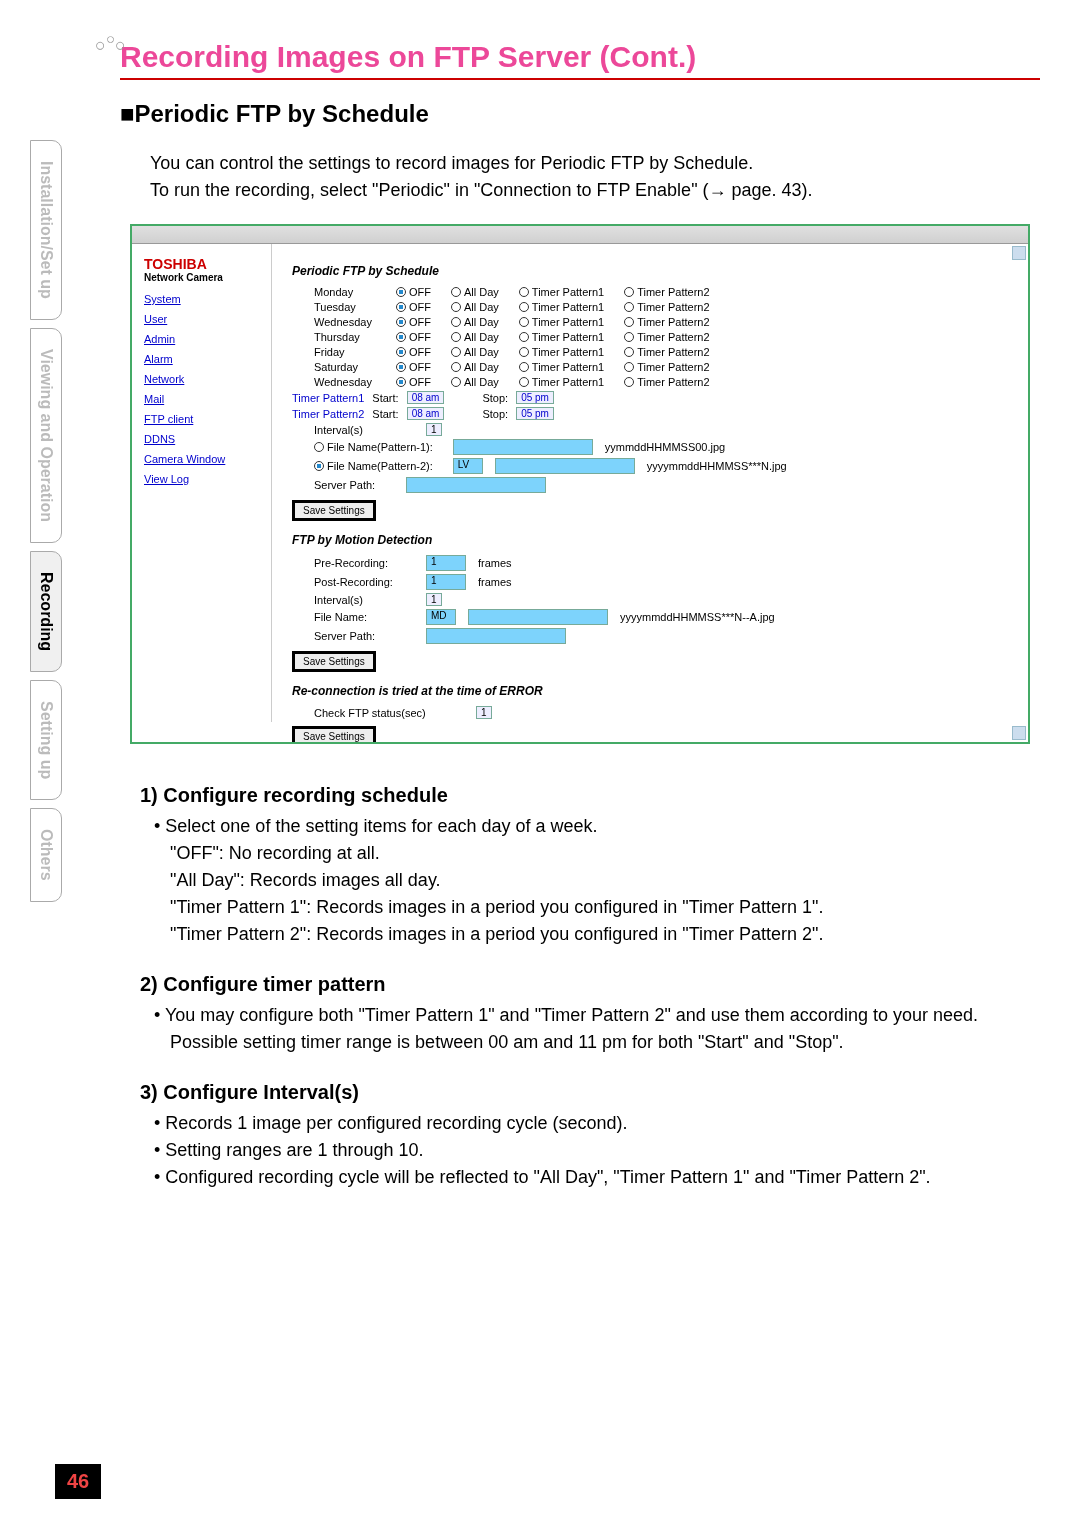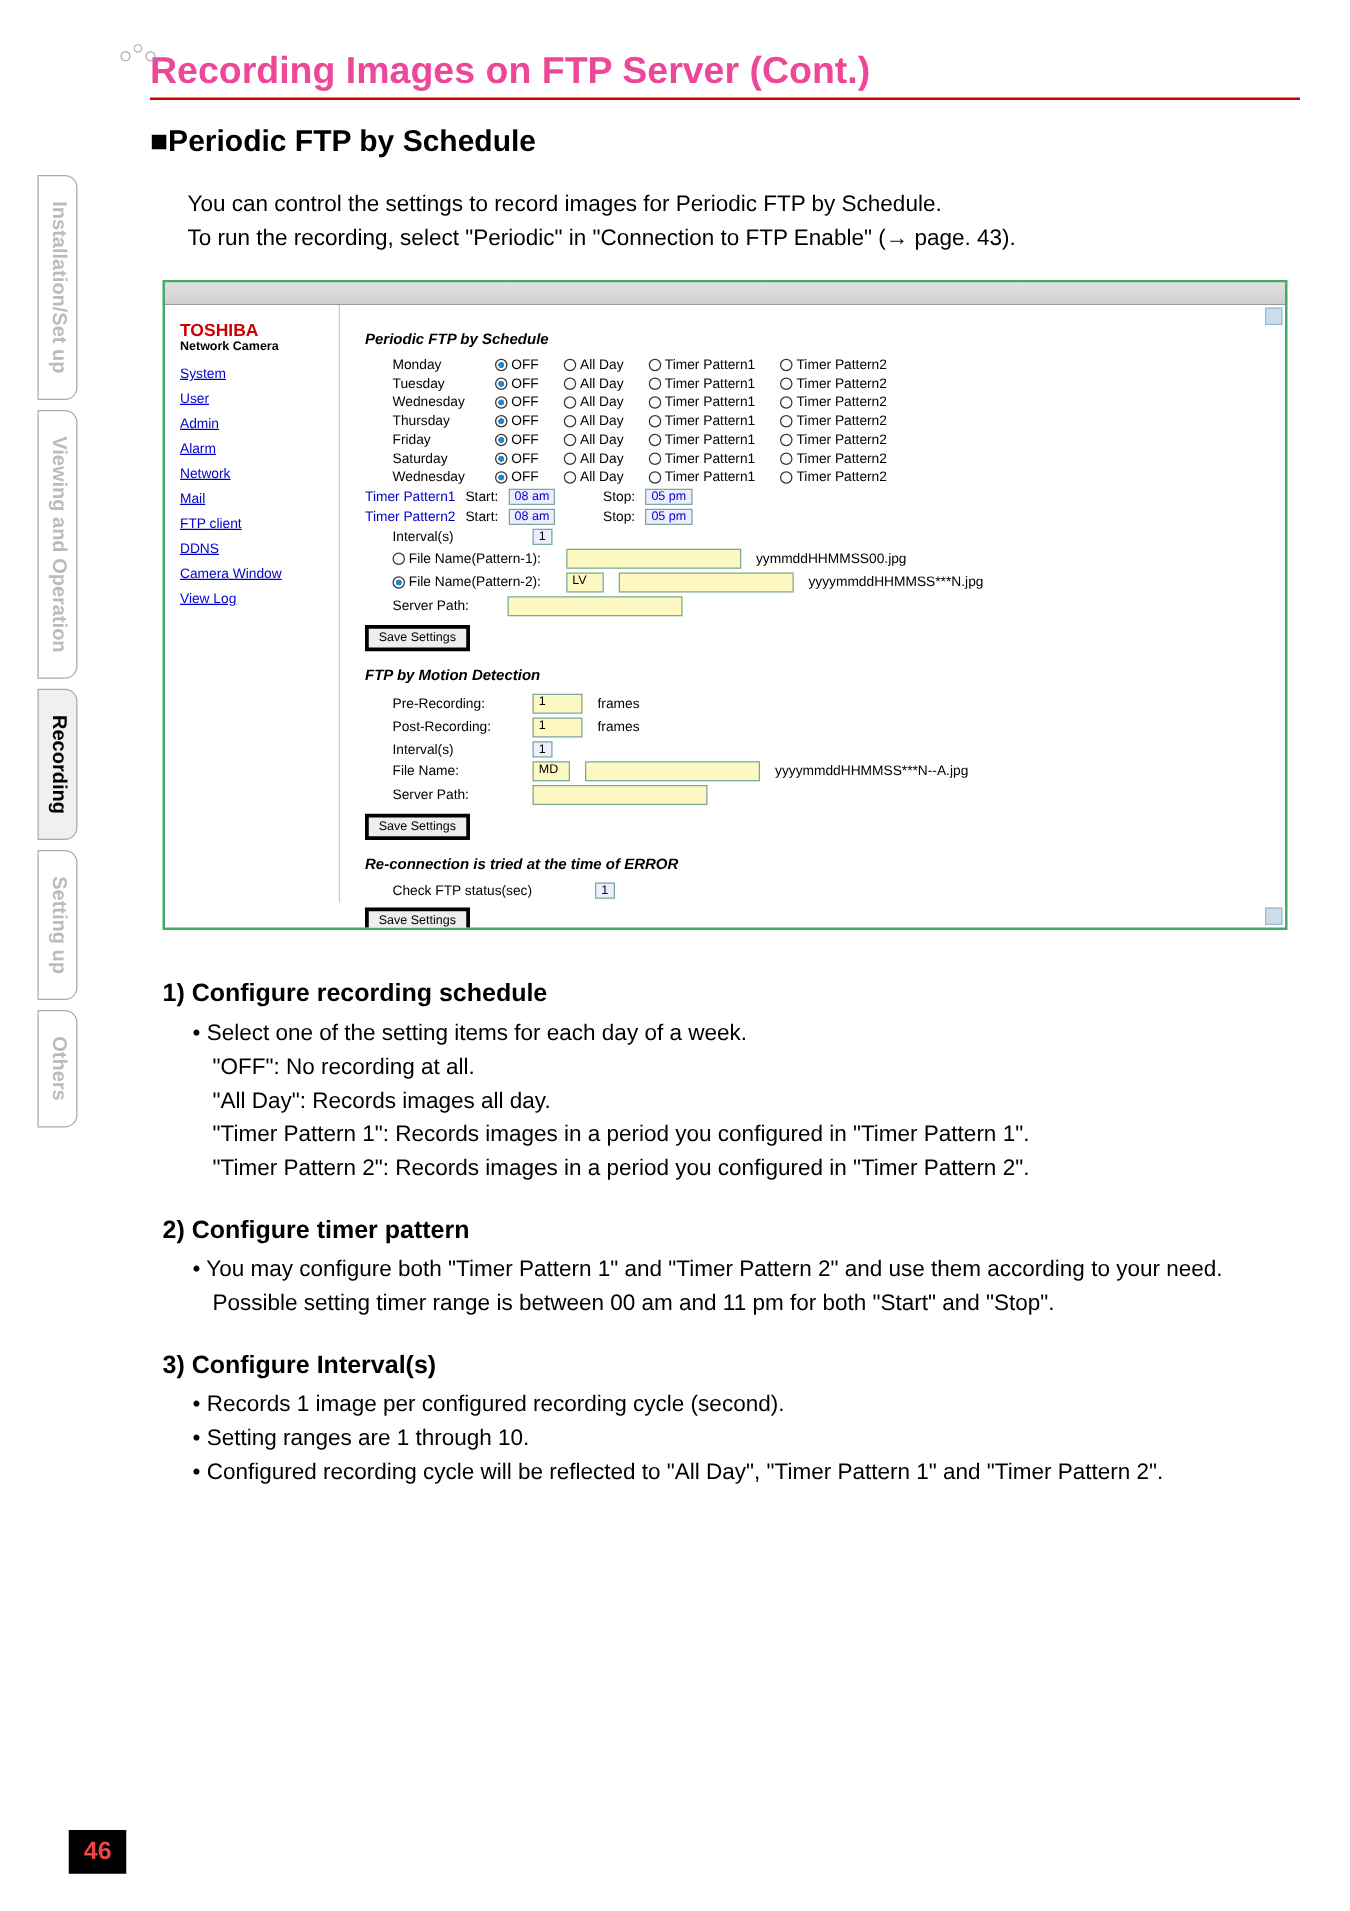--- a/index.html
+++ b/index.html
@@ -22,26 +22,26 @@
 .ss-nav a { display: block; color: #00c; text-decoration: underline; margin: 8px 0; font-size: 11px; }
 .ss-content { flex: 1; padding: 12px 20px; }
 .ss-section-title { font-style: italic; font-weight: bold; font-size: 12px; margin: 8px 0; }
 .sched-row { margin: 3px 0; font-size: 11px; display: flex; align-items: center; gap: 12px; padding-left: 22px; }
 .sched-row .day { width: 70px; }
 .radio-opt { display: inline-flex; align-items: center; gap: 3px; margin-right: 8px; }
 .radio-dot { width: 10px; height: 10px; border: 1px solid #333; border-radius: 50%; display: inline-block; }
 .radio-dot.sel { background: radial-gradient(#28c 40%, transparent 45%); }
 .timer-row { color: #00c; margin: 3px 0; display: flex; align-items: center; gap: 8px; font-size: 11px; }
 .small-sel { border: 1px solid #7a9; background: #eef; padding: 0 4px; font-size: 10px; display: inline-block; }
-.txt-in { border: 1px solid #7a9; background: #fef9c3; padding: 0 4px; font-size: 10px; display: inline-block; width: 140px; height: 16px; }
+.txt-in { border: 1px solid #7a9; background: #7dd3fc; padding: 0 4px; font-size: 10px; display: inline-block; width: 140px; height: 16px; }
 .btn-save { border: 3px solid #000000; background: #eee; padding: 2px 8px; font-size: 10px; display: inline-block; margin-top: 4px; }
 .scroll-up { position: absolute; right: 2px; top: 20px; width: 14px; height: 14px; background: #cde; border: 1px solid #9bc; }
 .scroll-down { position: absolute; right: 2px; bottom: 2px; width: 14px; height: 14px; background: #cde; border: 1px solid #9bc; }
 .steps { margin-top: 40px; }
-.step-title { font-size: 20px; font-weight: bold; margin-bottom: 6px; margin-left: 10px; }
+.step-title { font-size: 20px; font-weight: bold; margin-bottom: 6px; margin-left: 20px; }
 .step-body { font-size: 18px; margin-left: 50px; margin-bottom: 25px; line-height: 1.5; }
 .bullet { margin-left: -16px; }
 .page-num { position: absolute; bottom: 30px; left: 55px; background: #000; color: #ef4444; font-weight: bold; font-size: 20px; padding: 6px 12px; }
 </style>
 </head>
 <body>
 
 <div class="bubbles">○<sup>○</sup>○</div>
 
 <div class="sidebar-tabs">

